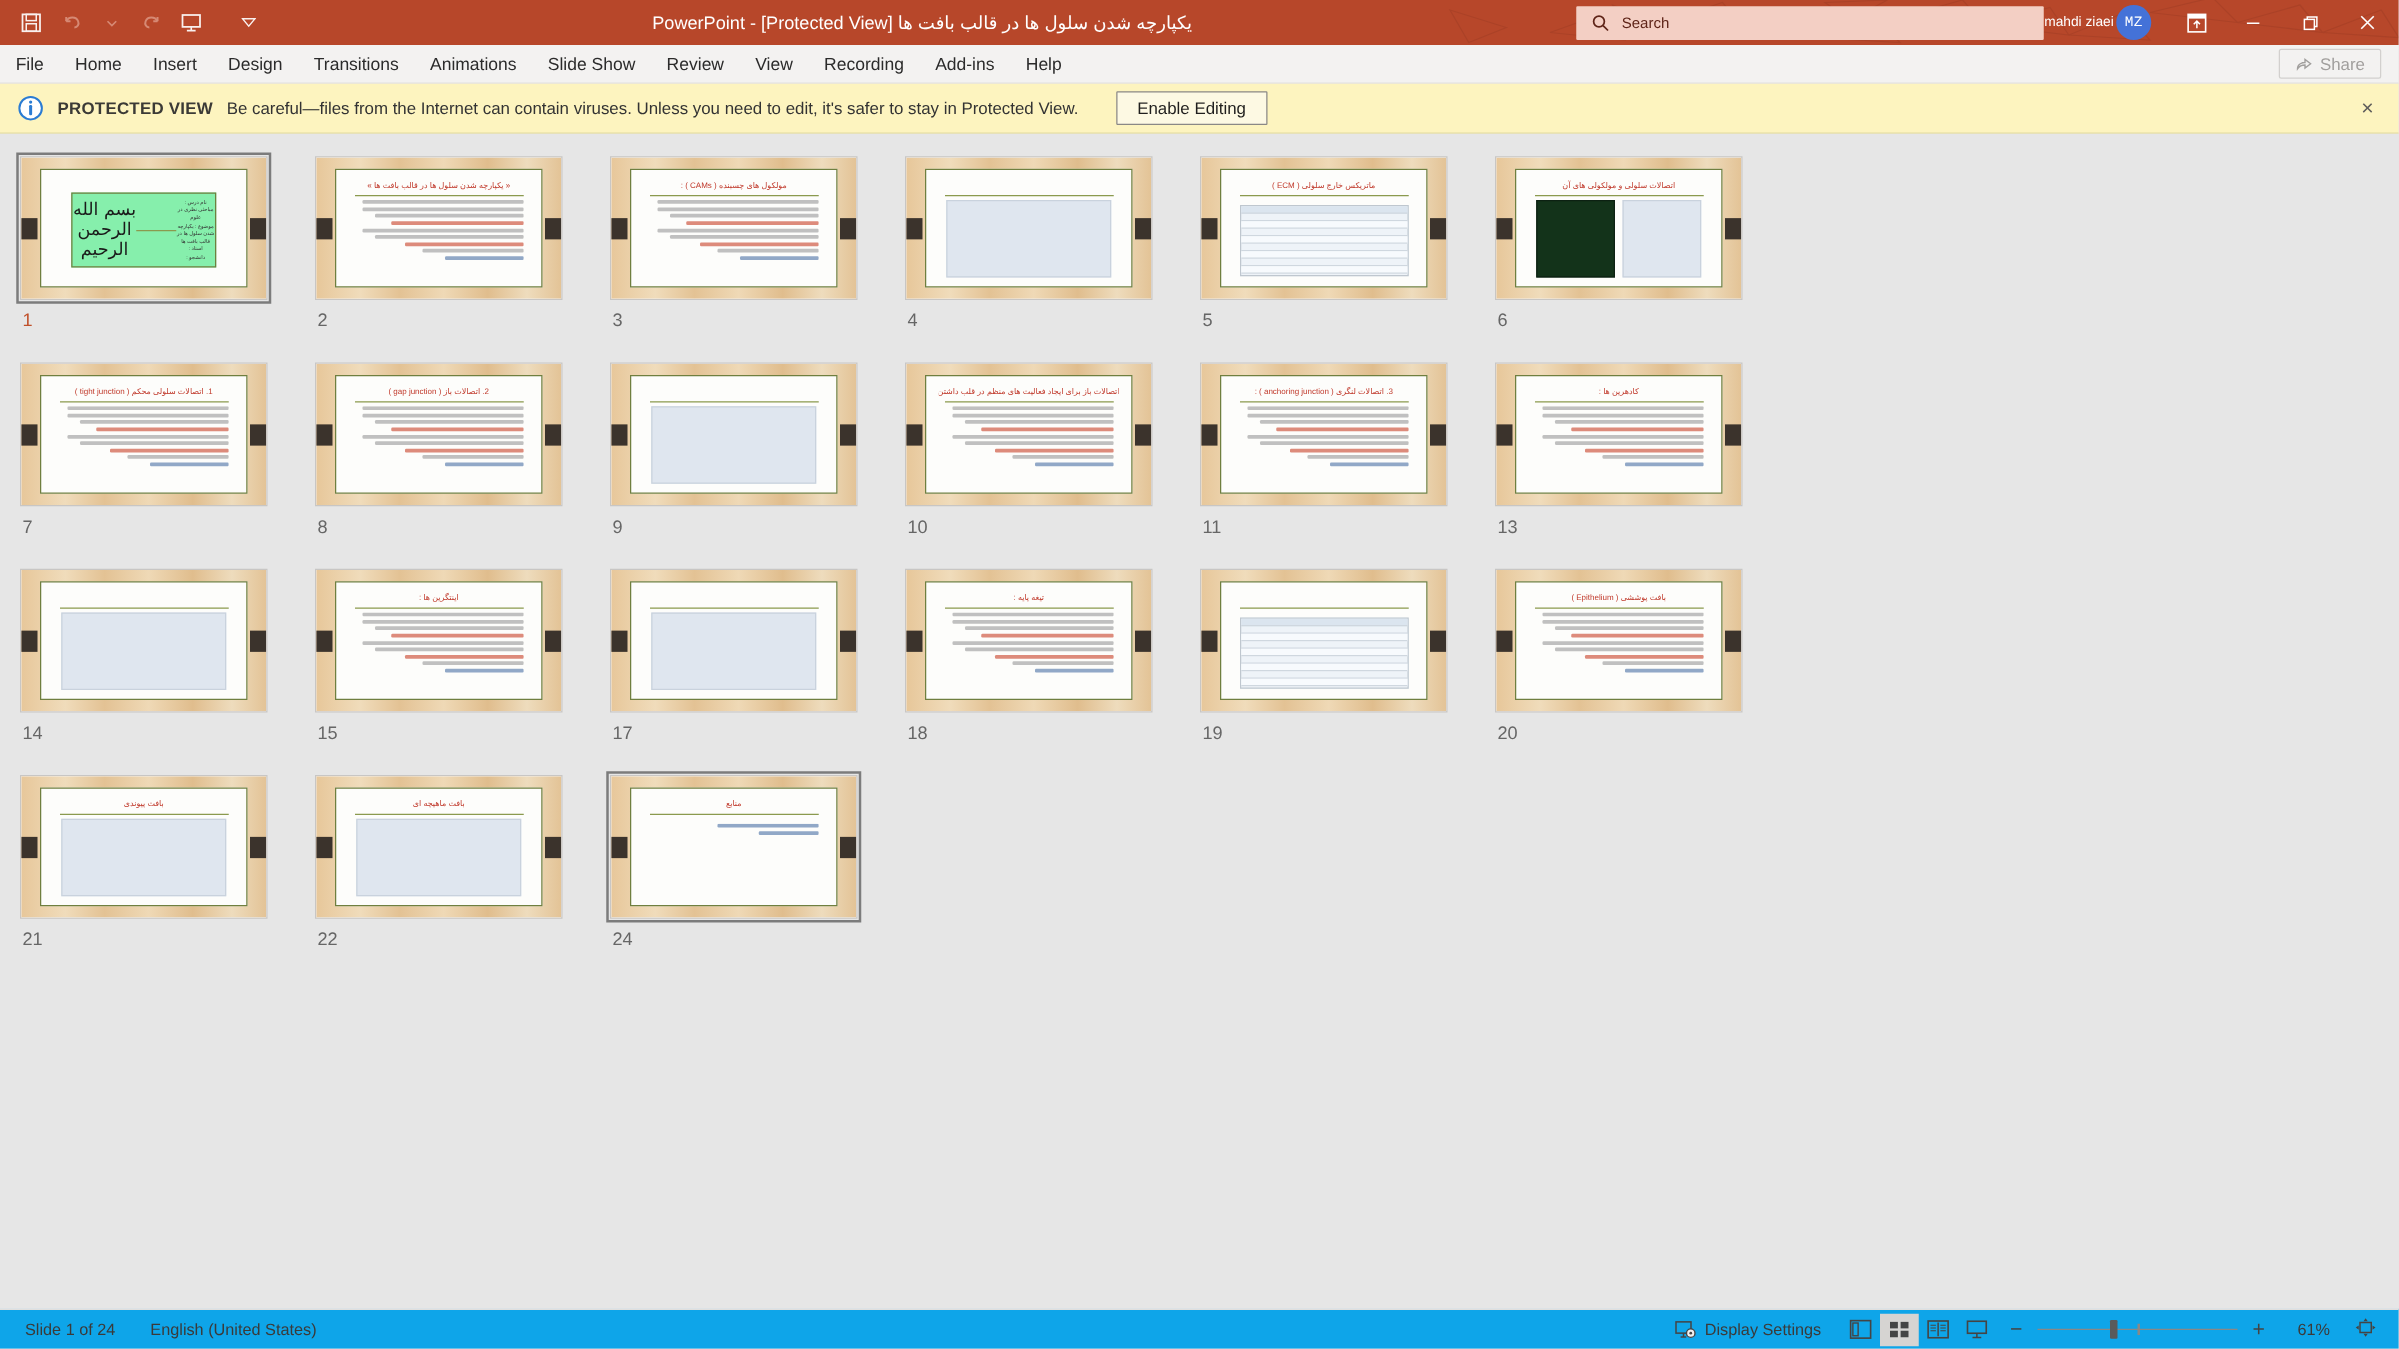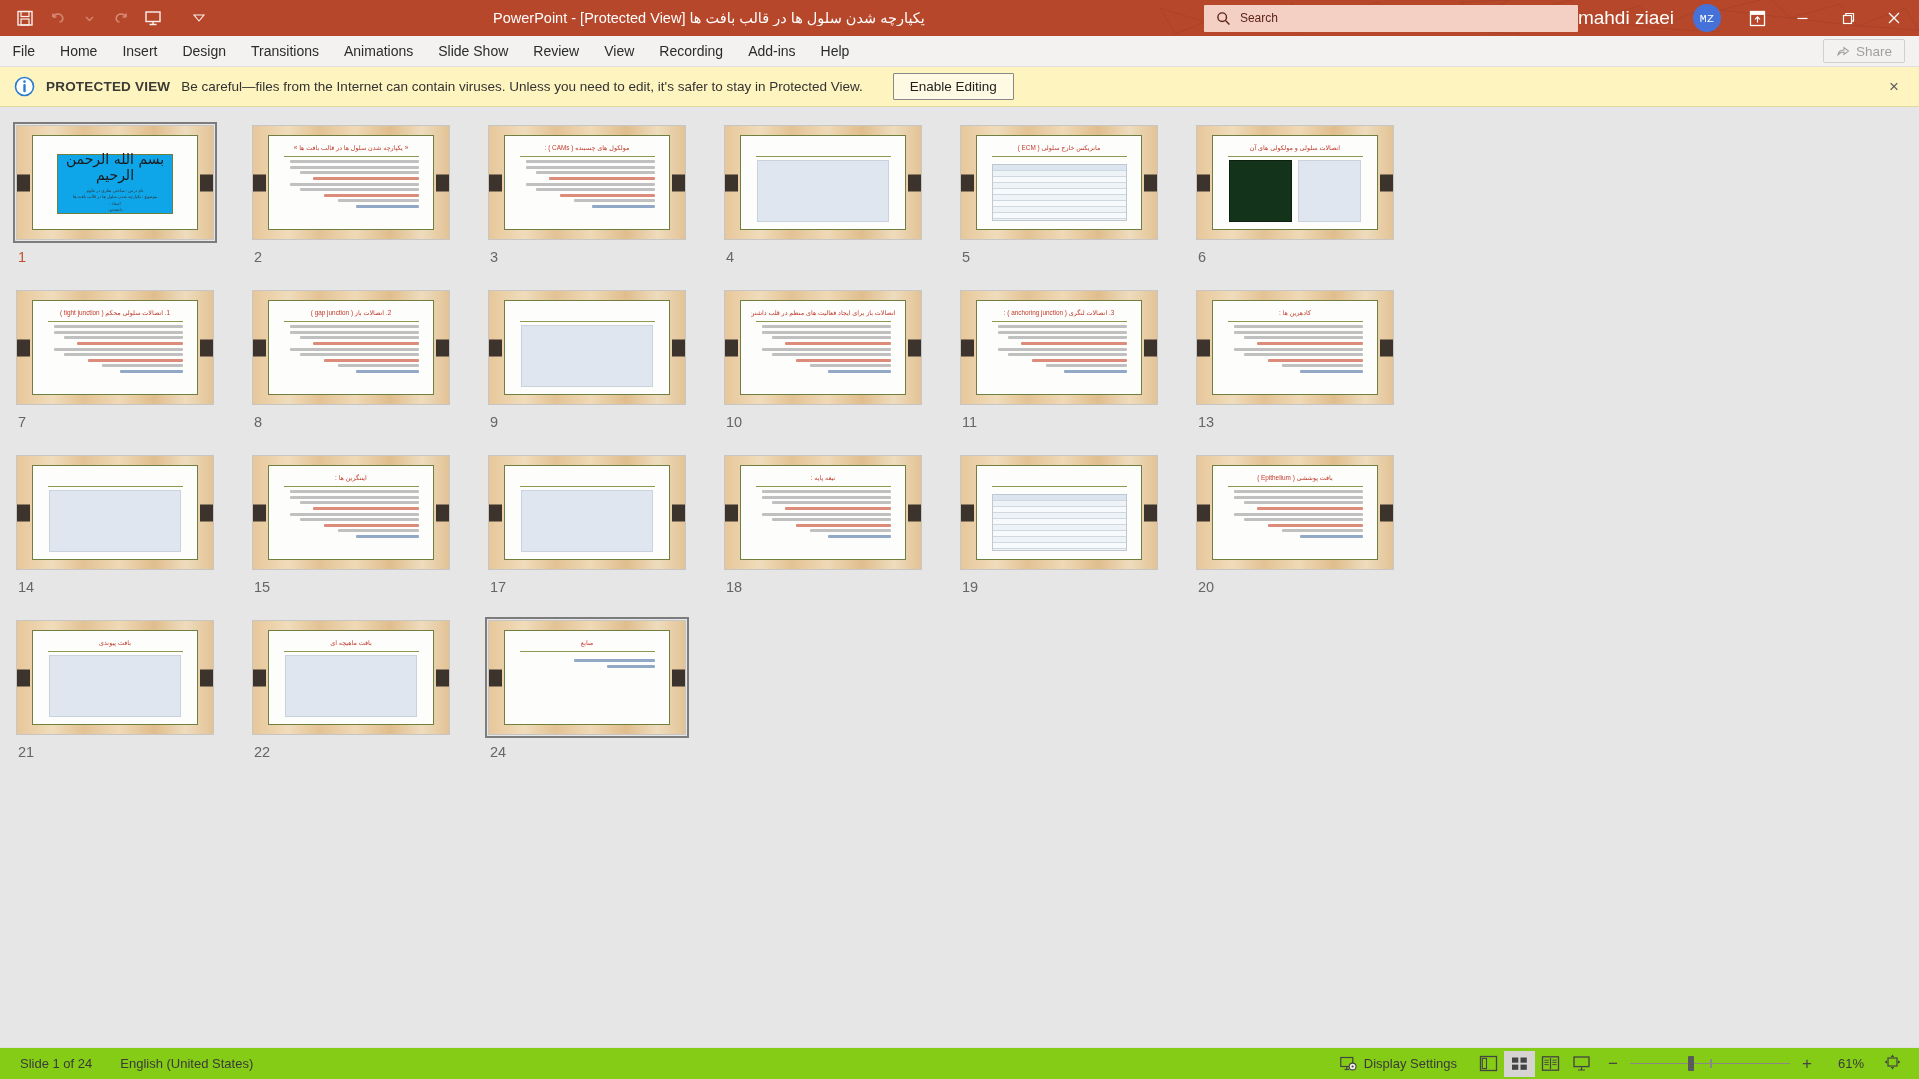--- a/index.html
+++ b/index.html
@@ -41,21 +41,21 @@
     direction:rtl;
   }
   .searchbox{
     width:374px;height:27px;background:#f3cfc4;
     display:flex;align-items:center;gap:9px;padding:0 12px;
     color:#5e2418;font-size:12px;z-index:2;border-radius:1px;
   }
   .tb-right{
     display:flex;align-items:center;gap:0;z-index:2;padding-right:2px;
   }
-  .acct-name{font-size:19px;color:#fff;margin-right:19px;white-space:nowrap;}
+  .acct-name{font-size:11px;color:#fff;margin-right:2px;white-space:nowrap;}
   .avatar{
     width:28px;height:28px;border-radius:50%;background:#4472d8;color:#fff;
     display:flex;align-items:center;justify-content:center;font-size:11.5px;
     letter-spacing:.3px;margin-right:14px;font-family:Liberation Mono, monospace;
   }
   .win-btn{
     width:46px;height:36px;display:flex;align-items:center;justify-content:center;
     color:#fff;
   }
   .win-btn.ribbondisp{width:44px}
@@ -159,22 +159,22 @@
   .ln.w95{width:95%}.ln.w88{width:88%}.ln.w78{width:78%}
   .ln.w70{width:70%}.ln.w60{width:60%}.ln.w46{width:46%}.ln.w35{width:35%}
   .sl-num{
     margin-top:7px;padding-left:4px;font-size:14.5px;color:#666;
   }
   .sl-num.active{color:#c0502a;}
 
   
   .titleslide-box{
     position:absolute;left:15%;top:19%;right:15%;bottom:16%;
-    background:#0ea5e9;border:1.3px solid #6f7f3f;
-    display:flex;flex-direction:column;align-items:center;justify-content:flex-end;
+    background:#86efac;border:1.3px solid #6f7f3f;
+    display:flex;align-items:center;justify-content:center;
   }
   .bismillah{
     font-size:14px;color:#1a1a1a;direction:rtl;line-height:1.15;text-align:center;
     font-family:"DejaVu Sans",sans-serif;
   }
   .ts-rule{width:80%;height:1px;background:#8b9a4e;margin:3px 0 2px;}
   .ts-sub{font-size:4.2px;color:#333;direction:rtl;text-align:center;line-height:1.5;}
 
   
   .pic{
@@ -184,21 +184,21 @@
   .tbl{
     position:absolute;left:9%;right:9%;
     border:1px solid #bfc7cf;background:#eef3f8;
   }
   .tbl .trow{height:6px;border-bottom:1px solid #cfd7df}
   .tbl .trow:nth-child(odd){background:#f7fafd}
   .tbl .trow.head{background:#dbe5ef}
 
   
   .statusbar{
-    height:32px;background:#84cc16;border-top:1px solid #e1dfdd;
+    height:32px;background:#0ea5e9;border-top:1px solid #e1dfdd;
     display:flex;align-items:center;font-size:13px;color:#3b3a39;
     padding:0 6px;
     justify-content:space-between;
   }
   .sb-item{padding:0 14px;white-space:nowrap;}
   .sb-spacer{flex:1}
   .sb-btn{
     height:26px;min-width:30px;display:flex;align-items:center;justify-content:center;
     padding:0 6px;color:#444;
   }

